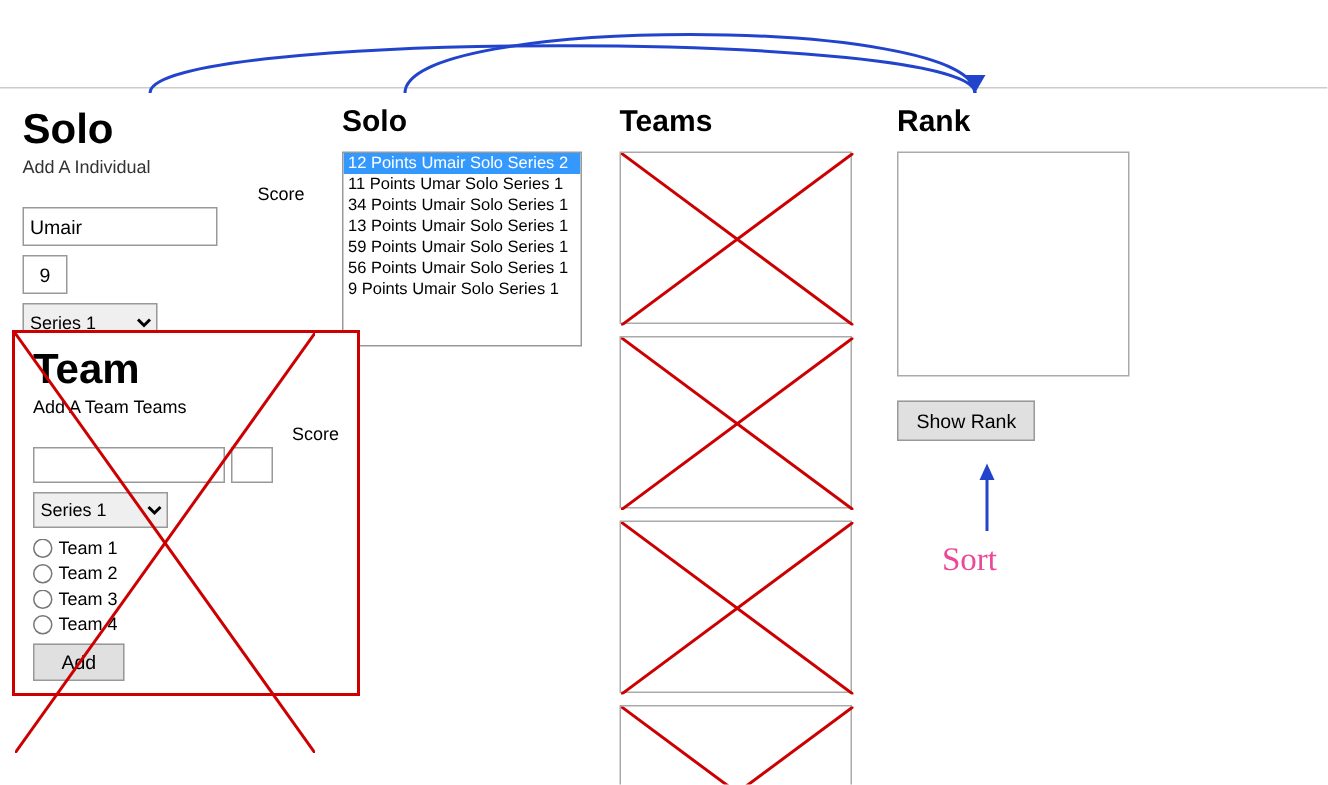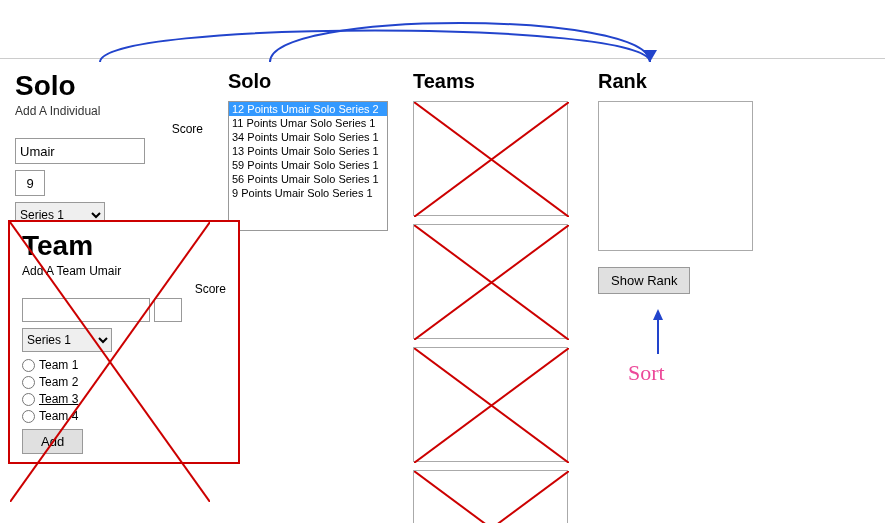--- a/index.html
+++ b/index.html
@@ -299,21 +299,21 @@
 
 </div>
 
 <div style="position:absolute; top:220px; left:8px; width:232px; border:2px solid #cc0000; padding:8px 12px; background:#fff; z-index:15;">
   
   <svg style="position:absolute;top:0;left:0;pointer-events:none;z-index:20;" width="200" height="280">
     <line x1="0" y1="0" x2="200" y2="280" stroke="#cc0000" stroke-width="2"></line>
     <line x1="200" y1="0" x2="0" y2="280" stroke="#cc0000" stroke-width="2"></line>
   </svg>
   <h2 style="font-size:28px;font-weight:bold;margin-bottom:2px;">Team</h2>
-  <div style="font-size:12px;margin-bottom:4px;">Add A Team Umair</div>
+  <div style="font-size:12px;margin-bottom:4px;">Add A Team Teams</div>
   <div style="display:flex;align-items:flex-end;justify-content:space-between;margin-bottom:2px;">
     <span style="font-size:11px;visibility:hidden;">x</span>
     <span style="font-size:12px;">Score</span>
   </div>
   <div style="display:flex;align-items:center;gap:4px;margin-bottom:6px;">
     <input type="text" style="width: 128px; height: 24px; border: 1px solid rgb(153, 153, 153); padding: 2px 4px; font-size: 12px;">
     <input type="text" style="width: 28px; height: 24px; border: 1px solid rgb(153, 153, 153); padding: 2px; font-size: 12px;">
   </div>
   <select style="width:90px;height:24px;font-size:12px;border:1px solid #999;margin-bottom:6px;">
     <option>Series 1</option>
@@ -321,21 +321,21 @@
   </select>
   <div class="radio-group">
     <label class="radio-item" style="display:flex;align-items:center;gap:4px;font-size:12px;margin-bottom:3px;">
       <input type="radio" name="team" style=""> 
         <span>Team 1</span>
     </label>
     <label class="radio-item" style="display:flex;align-items:center;gap:4px;font-size:12px;margin-bottom:3px;">
       <input type="radio" name="team" style=""> 
         <span>Team 2</span>
     </label>
-    <label class="radio-item" style="display:flex;align-items:flex-end;gap:4px;font-size:12px;margin-bottom:3px;text-decoration:underline;">
+    <label class="radio-item" style="display:flex;align-items:flex-end;gap:4px;font-size:12px;margin-bottom:3px;">
       <input type="radio" name="team" style=""> 
         <span>Team 3</span>
     </label>
     <label class="radio-item" style="display:flex;align-items:flex-end;gap:4px;font-size:12px;margin-bottom:3px;">
       <input type="radio" name="team" style=""> 
         <span>Team 4</span>
     </label>
   </div>
   <button style="background:#e0e0e0;border:1px solid #999;padding:4px 18px;font-size:13px;cursor:pointer;">Add</button>
 </div>

